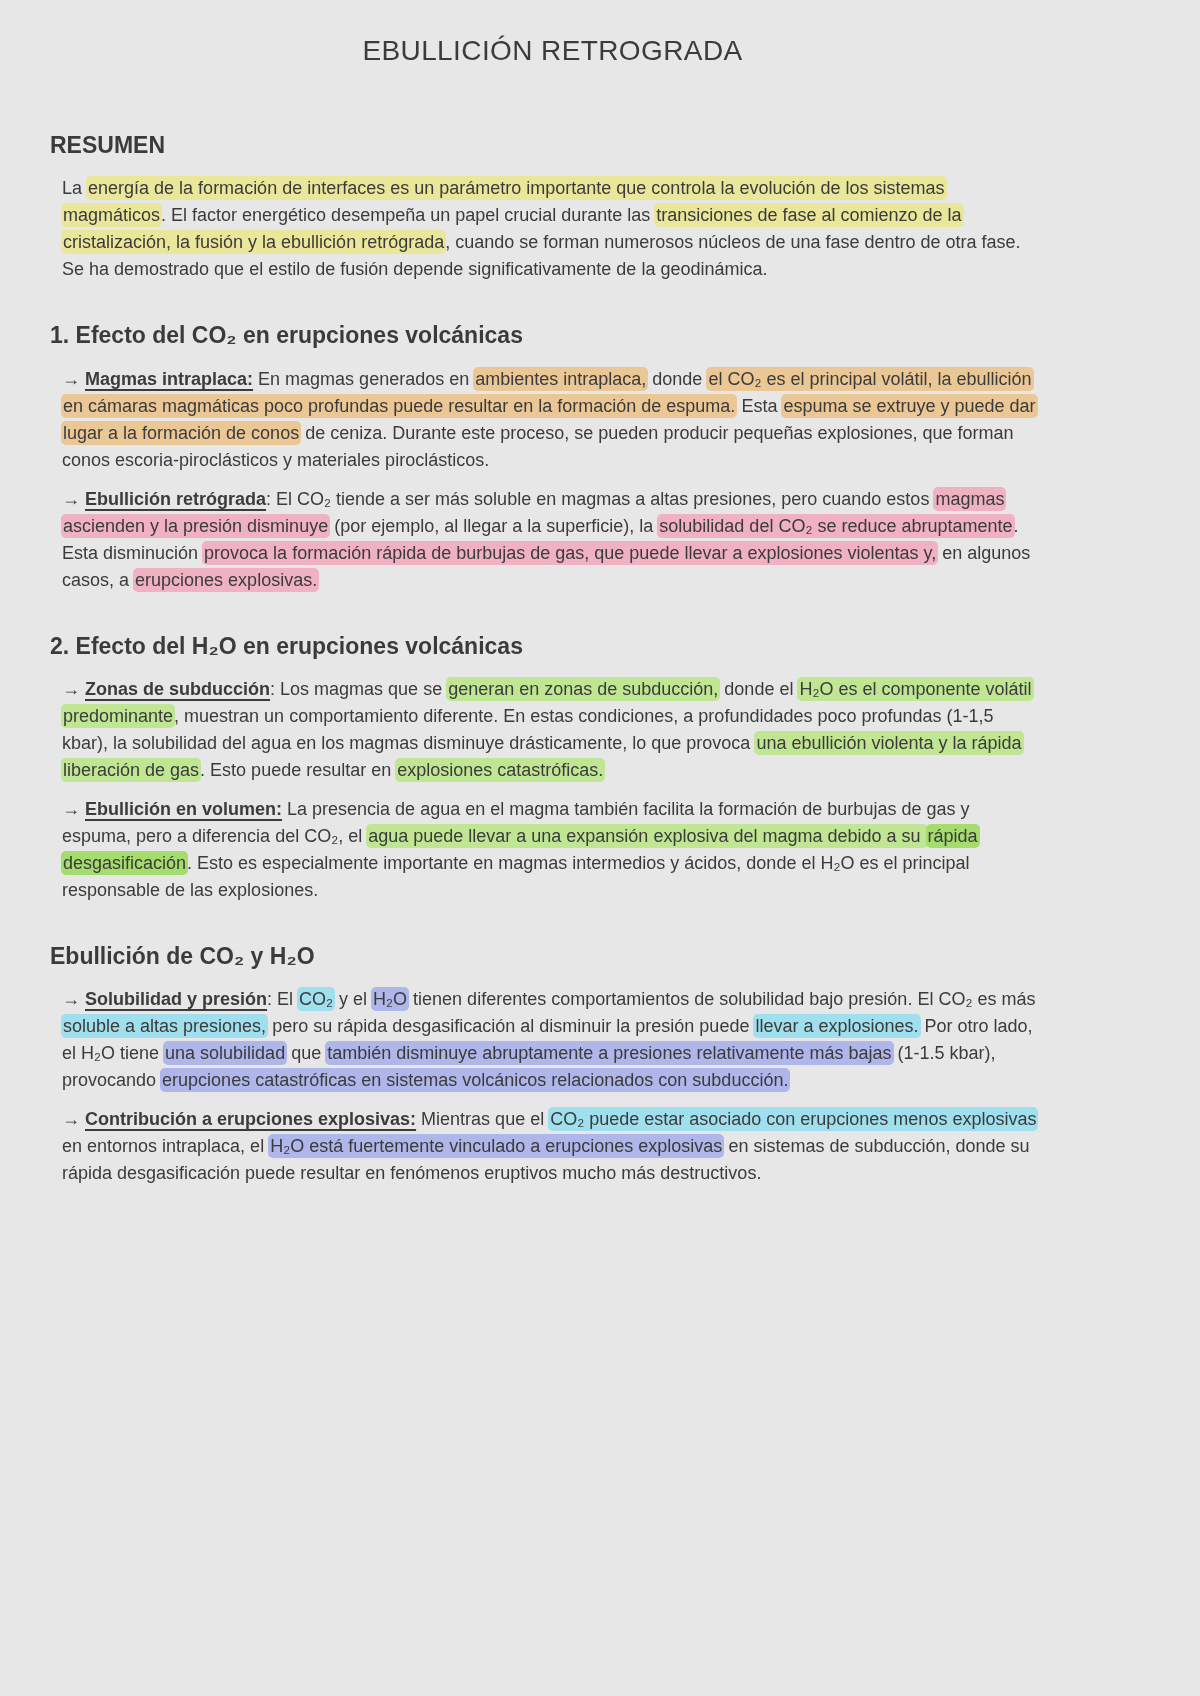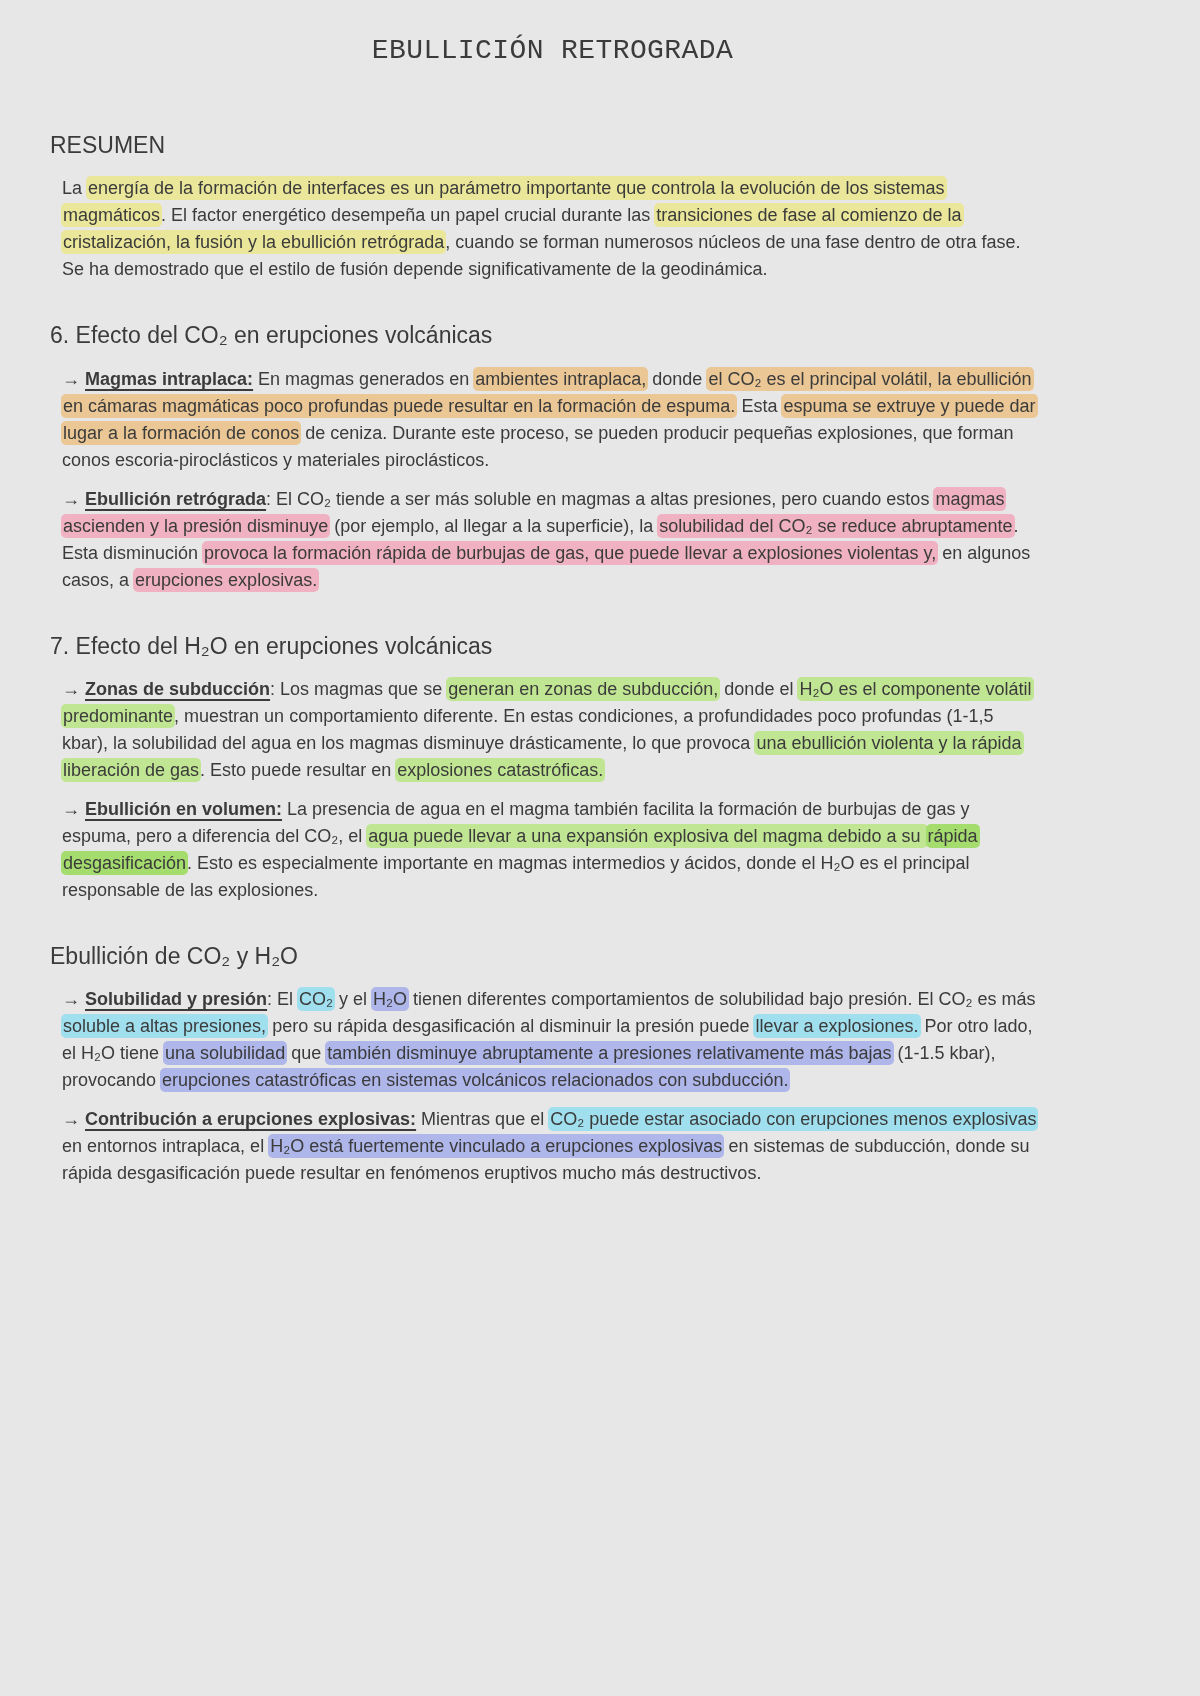--- a/index.html
+++ b/index.html
@@ -17,26 +17,25 @@
     min-height: 1696px;
     padding: 32px 145px 40px 50px;
   }
   .title {
     font-size: 28px;
     font-weight: 400;
     line-height: 38px;
     text-align: center;
     letter-spacing: 0.4px;
     margin: 0 0 58px 0;
-    font-family: Liberation Mono, monospace;
   }
   .heading {
     font-size: 23px;
     line-height: 35.3px;
-    font-weight: 400;
+    font-weight: 700;
     margin: 35px 0 0 0;
   }
   .heading:first-child { margin-top: 0; }
   .para {
     font-size: 18px;
     line-height: 27px;
     margin: 12px;
   }
   .u {
     text-decoration: underline;
@@ -53,22 +52,22 @@
   }
 </style>
 </head>
 <body style="background: rgb(231, 231, 231); color: rgb(59, 59, 59);">
 
 <div class="page">
   <h1 class="title">EBULLICIÓN RETROGRADA</h1>
 
 <div class="heading">RESUMEN</div>
     <p class="para"><span>La </span><span class="hl" style="background-color: rgb(234, 231, 155);">energía de la formación de interfaces es un parámetro importante que controla la evolución de los sistemas magmáticos</span><span>. El factor energético desempeña un papel crucial durante las </span><span class="hl" style="background-color: rgb(234, 231, 155);">transiciones de fase al comienzo de la cristalización, la fusión y la ebullición retrógrada</span><span>, cuando se forman numerosos núcleos de una fase dentro de otra fase. Se ha demostrado que el estilo de fusión depende significativamente de la geodinámica.</span></p>
-    <div class="heading">6. Efecto del CO₂ en erupciones volcánicas</div>
+    <div class="heading">1. Efecto del CO₂ en erupciones volcánicas</div>
     <p class="para"><span>→ </span><span class="u">Magmas intraplaca:</span><span> En magmas generados en </span><span class="hl" style="background-color: rgb(234, 199, 149);">ambientes intraplaca,</span><span> donde </span><span class="hl" style="background-color: rgb(234, 199, 149);">el CO₂ es el principal volátil, la ebullición en cámaras magmáticas poco profundas puede resultar en la formación de espuma.</span><span> Esta </span><span class="hl" style="background-color: rgb(234, 199, 149);">espuma se extruye y puede dar lugar a la formación de conos</span><span> de ceniza. Durante este proceso, se pueden producir pequeñas explosiones, que forman conos escoria-piroclásticos y materiales piroclásticos.</span></p>
     <p class="para"><span>→ </span><span class="u">Ebullición retrógrada</span><span>: El CO₂ tiende a ser más soluble en magmas a altas presiones, pero cuando estos </span><span class="hl" style="background-color: rgb(240, 178, 194);">magmas ascienden y la presión disminuye</span><span> (por ejemplo, al llegar a la superficie), la </span><span class="hl" style="background-color: rgb(240, 178, 194);">solubilidad del CO₂ se reduce abruptamente</span><span>. Esta disminución </span><span class="hl" style="background-color: rgb(240, 178, 194);">provoca la formación rápida de burbujas de gas, que puede llevar a explosiones violentas y,</span><span> en algunos casos, a </span><span class="hl" style="background-color: rgb(240, 178, 194);">erupciones explosivas.</span></p>
-    <div class="heading">7. Efecto del H₂O en erupciones volcánicas</div>
+    <div class="heading">2. Efecto del H₂O en erupciones volcánicas</div>
     <p class="para"><span>→ </span><span class="u">Zonas de subducción</span><span>: Los magmas que se </span><span class="hl" style="background-color: rgb(193, 230, 147);">generan en zonas de subducción,</span><span> donde el </span><span class="hl" style="background-color: rgb(193, 230, 147);">H₂O es el componente volátil predominante</span><span>, muestran un comportamiento diferente. En estas condiciones, a profundidades poco profundas (1-1,5 kbar), la solubilidad del agua en los magmas disminuye drásticamente, lo que provoca </span><span class="hl" style="background-color: rgb(193, 230, 147);">una ebullición violenta y la rápida liberación de gas</span><span>. Esto puede resultar en </span><span class="hl" style="background-color: rgb(193, 230, 147);">explosiones catastróficas.</span></p>
     <p class="para"><span>→ </span><span class="u">Ebullición en volumen:</span><span> La presencia de agua en el magma también facilita la formación de burbujas de gas y espuma, pero a diferencia del CO₂, el </span><span class="hl" style="background-color: rgb(193, 230, 147);">agua puede llevar a una expansión explosiva del magma debido a su </span><span class="hl" style="background-color: rgb(165, 220, 110);">rápida desgasificación</span><span>. Esto es especialmente importante en magmas intermedios y ácidos, donde el H₂O es el principal responsable de las explosiones.</span></p>
     <div class="heading">Ebullición de CO₂ y H₂O</div>
     <p class="para"><span>→ </span><span class="u">Solubilidad y presión</span><span>: El </span><span class="hl" style="background-color: rgb(160, 223, 238);">CO₂</span><span> y el </span><span class="hl" style="background-color: rgb(174, 182, 234);">H₂O</span><span> tienen diferentes comportamientos de solubilidad bajo presión. El CO₂ es más </span><span class="hl" style="background-color: rgb(160, 223, 238);">soluble a altas presiones,</span><span> pero su rápida desgasificación al disminuir la presión puede </span><span class="hl" style="background-color: rgb(160, 223, 238);">llevar a explosiones.</span><span> Por otro lado, el H₂O tiene </span><span class="hl" style="background-color: rgb(174, 182, 234);">una solubilidad</span><span> que </span><span class="hl" style="background-color: rgb(174, 182, 234);">también disminuye abruptamente a presiones relativamente más bajas</span><span> (1-1.5 kbar), provocando </span><span class="hl" style="background-color: rgb(174, 182, 234);">erupciones catastróficas en sistemas volcánicos relacionados con subducción.</span></p>
     <p class="para"><span>→ </span><span class="u">Contribución a erupciones explosivas:</span><span> Mientras que el </span><span class="hl" style="background-color: rgb(160, 223, 238);">CO₂ puede estar asociado con erupciones menos explosivas</span><span> en entornos intraplaca, el </span><span class="hl" style="background-color: rgb(174, 182, 234);">H₂O está fuertemente vinculado a erupciones explosivas</span><span> en sistemas de subducción, donde su rápida desgasificación puede resultar en fenómenos eruptivos mucho más destructivos.</span></p>
   </div>
 
 </body></html>

